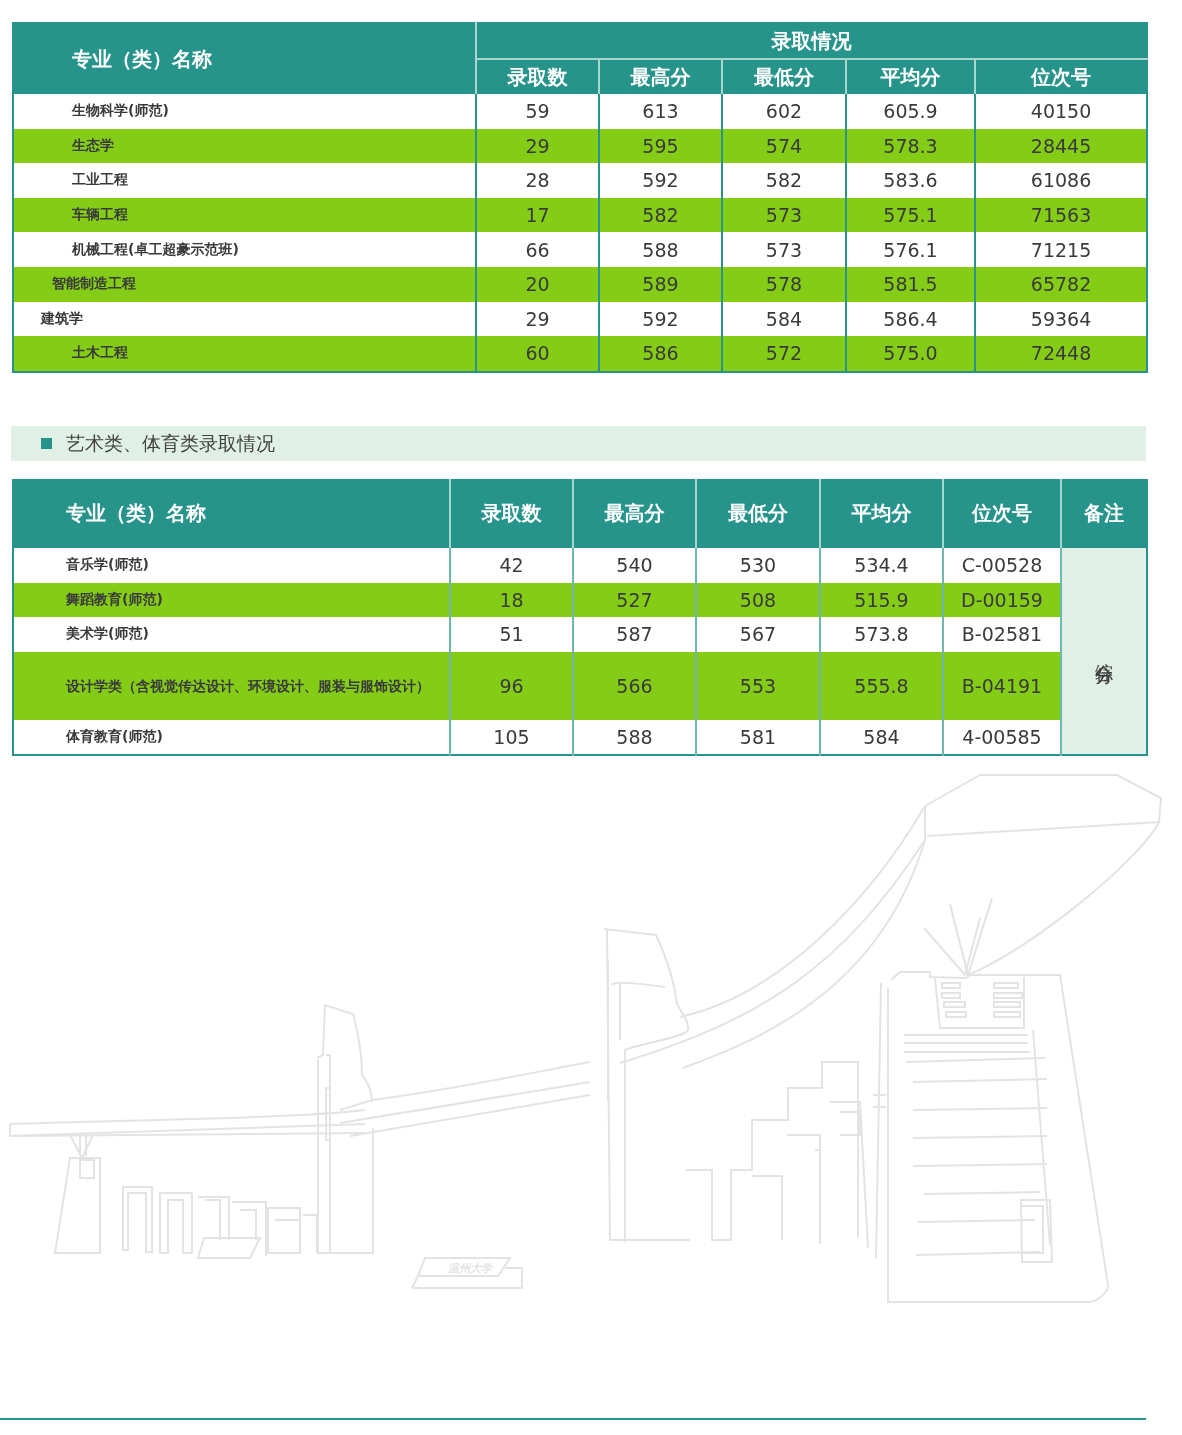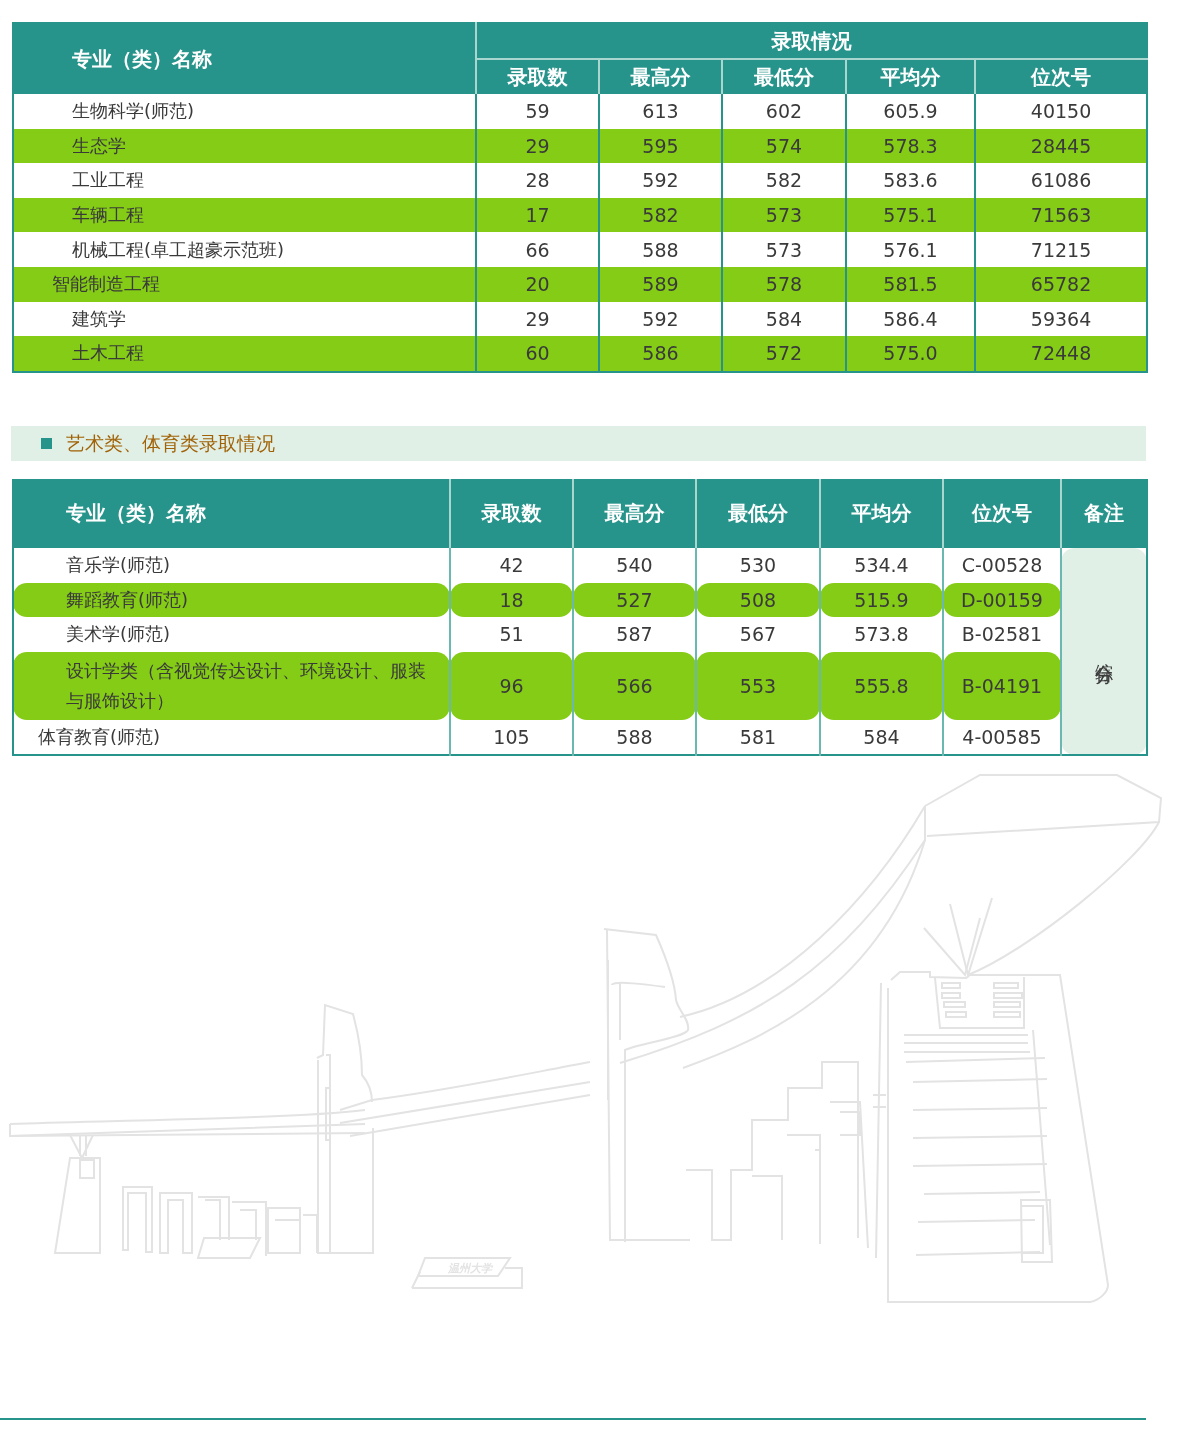--- a/index.html
+++ b/index.html
@@ -2,42 +2,42 @@
 <html><head>
 <meta charset="utf-8">
 <style>
   html, body { margin: 0; padding: 0; background: #ffffff; }
   body { width: 1182px; height: 1435px; position: relative; overflow: hidden;
          font-family: "DejaVu Sans", "Liberation Sans", sans-serif; color: #333; }
   .tbl { position: absolute; border-collapse: collapse; table-layout: fixed; }
   .tbl td, .tbl th { padding: 0; margin: 0; }
   .hdr { background: #27948c; color: #ffffff; font-weight: bold; font-size: 20px; }
   .body-cell { font-size: 19px; color: #3a3a3a; text-align: center; }
-  .name-cell { text-align: left; font-size: 18px; color: #3a3a3a; }
+  .name-cell { text-align: left; font-size: 14px; color: #3a3a3a; font-weight: bold; }
   .alt { background: #84cc16; }
   
   #t1 { left: 12px; top: 22px; width: 1134px; border: 2px solid #27948c; }
   #t1 .r-head1 th { height: 34px; }
   #t1 .r-head2 th { height: 34px; }
   #t1 .brow td { height: 34.6px; }
   #t1 td.num, #t1 th.sub { border-left: 2px solid #27948c; }
   #t1 th.sub { border-left: 2px solid #a9d7cf; border-top: 2px solid #a9d7cf; }
   #t1 th.group { border-left: 2px solid #a9d7cf; margin-top: 34px; }
   #t1 td.num { border-left: 2px solid #27948c; }
   
   .section-bar { position: absolute; left: 11px; top: 426px; width: 1135px; height: 35px;
                  background: #e0f0e6; display: flex; align-items: center; }
   .section-bar .sq { width: 11px; height: 11px; background: #27948c; margin-left: 30px; margin-right: 14px; }
-  .section-bar .txt { color: #a16207; font-size: 19px; }
+  .section-bar .txt { color: #404040; font-size: 19px; }
   
   #t2 { left: 12px; top: 479px; width: 1134px; border: 2px solid #27948c; border-top: none; }
   #t2 .r-head th { height: 69px; border-left: 2px solid #a9d7cf; }
   #t2 .r-head th.first { border-left: none; }
   #t2 td.num { border-left: 2px solid #6bb8b0; }
-  #t2 .brow td { height: 34.6px; border-radius: 14px; }
+  #t2 .brow td { height: 34.6px; }
   #t2 .brow.tall td { height: 68px; }
   #t2 td.note { border-left: 2px solid #6bb8b0; background: #e0f0e6; vertical-align: middle; }
   .vtext { writing-mode: vertical-rl; letter-spacing: 2px; font-size: 18px; color: #3a3a3a; margin: 0 auto; }
   .footer-line { position: absolute; left: 0; top: 1418px; width: 1146px; height: 2px; background: #27948c; }
   .illus { position: absolute; left: 0; top: 770px; width: 1182px; height: 540px; }
 </style>
 </head>
 <body>
 
 <table class="tbl" id="t1">
@@ -103,21 +103,21 @@
   </tr>
   <tr class="brow alt">
     <td class="name-cell" style="padding-left:38px">智能制造工程</td>
     <td class="body-cell num">20</td>
     <td class="body-cell num">589</td>
     <td class="body-cell num">578</td>
     <td class="body-cell num">581.5</td>
     <td class="body-cell num">65782</td>
   </tr>
   <tr class="brow">
-    <td class="name-cell" style="padding-left:58px">建筑学</td>
+    <td class="name-cell" style="padding-left:27px">建筑学</td>
     <td class="body-cell num">29</td>
     <td class="body-cell num">592</td>
     <td class="body-cell num">584</td>
     <td class="body-cell num">586.4</td>
     <td class="body-cell num">59364</td>
   </tr>
   <tr class="brow alt">
     <td class="name-cell" style="padding-left:58px">土木工程</td>
     <td class="body-cell num">60</td>
     <td class="body-cell num">586</td>
@@ -182,21 +182,21 @@
   </tr>
   <tr class="brow tall alt">
     <td class="name-cell" style="padding-left:52px;padding-right:16px;line-height:30px;">设计学类（含视觉传达设计、环境设计、服装与服饰设计）</td>
     <td class="body-cell num">96</td>
     <td class="body-cell num">566</td>
     <td class="body-cell num">553</td>
     <td class="body-cell num">555.8</td>
     <td class="body-cell num">B-04191</td>
   </tr>
   <tr class="brow">
-    <td class="name-cell" style="padding-left:24px">体育教育(师范)</td>
+    <td class="name-cell" style="padding-left:52px">体育教育(师范)</td>
     <td class="body-cell num">105</td>
     <td class="body-cell num">588</td>
     <td class="body-cell num">581</td>
     <td class="body-cell num">584</td>
     <td class="body-cell num">4-00585</td>
   </tr>
 </tbody>
   </table>
 
 <svg class="illus" viewBox="0 770 1182 540" width="1182" height="540" fill="none" stroke="#e3e3e3" stroke-width="2">

